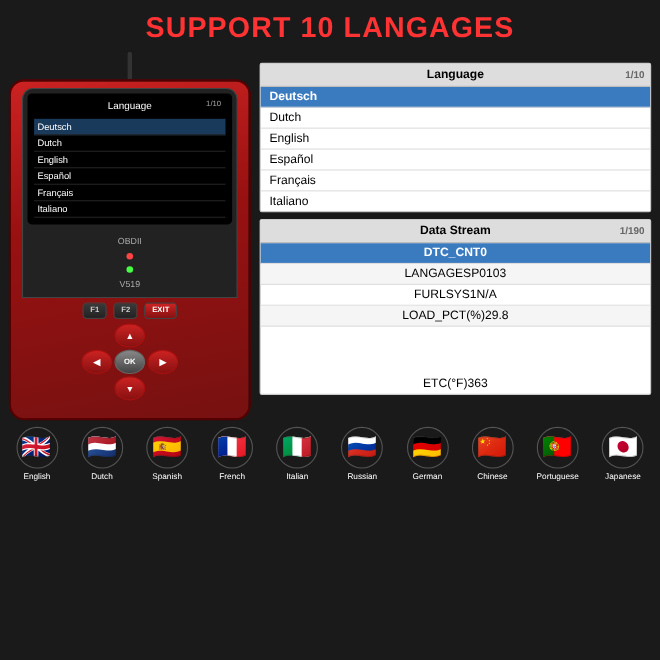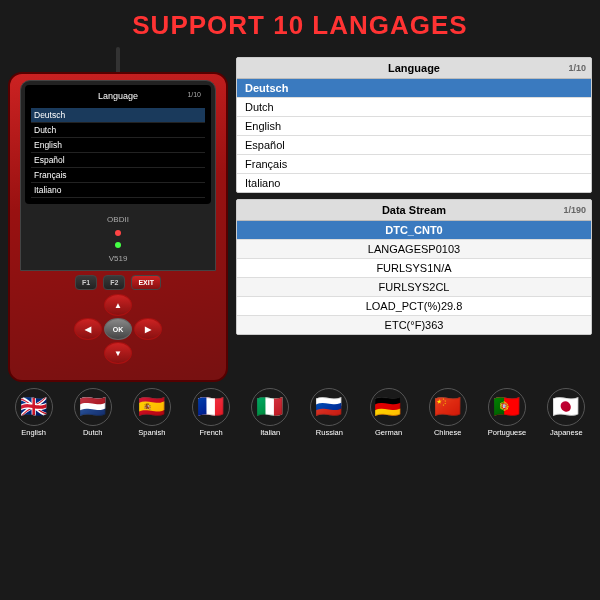--- a/index.html
+++ b/index.html
@@ -193,21 +193,21 @@
       font-weight: bold;
     }
     .table-row:last-child { border-bottom: none; }
     .table-row-data {
       display: flex;
       justify-content: center;
       padding: 3px 8px;
       border-bottom: 1px solid #ddd;
     }
     .table-row-data:nth-child(even) { background: #f5f5f5; }
-    .table-row-data:last-child { border-bottom: none; }
+    .table-row-data:last-child { border-bottom: none; margin-top: 43px; }
 
     
     .flags-section {
       display: flex;
       justify-content: space-around;
       align-items: flex-end;
       padding: 6px 4px 4px;
       background: #1a1a1a;
       margin-top: auto;
     }
@@ -343,24 +343,20 @@
           </div>
           <div class="table-row-data">
             <span>LANGAGES</span>
             <span>P0103</span>
           </div>
           <div class="table-row-data">
             <span>FURLSYS1</span>
             <span>N/A</span>
           </div>
           <div class="table-row-data">
-            <span>FURLSYS2</span>
-            <span>CL</span>
-          </div>
-          <div class="table-row-data">
             <span>LOAD_PCT(%)</span>
             <span>29.8</span>
           </div>
           <div class="table-row-data">
             <span>ETC(°F)</span>
             <span>363</span>
           </div>
         </div>
     </div>
 

